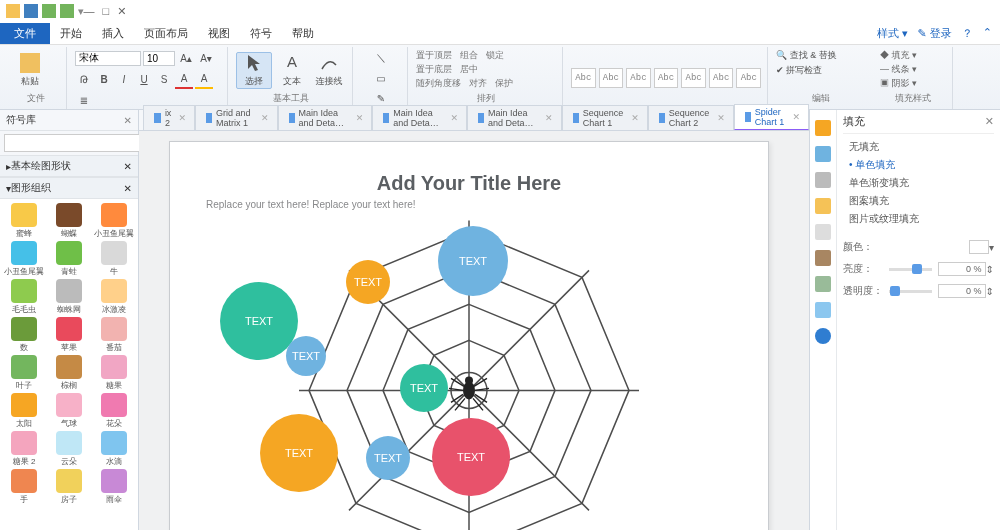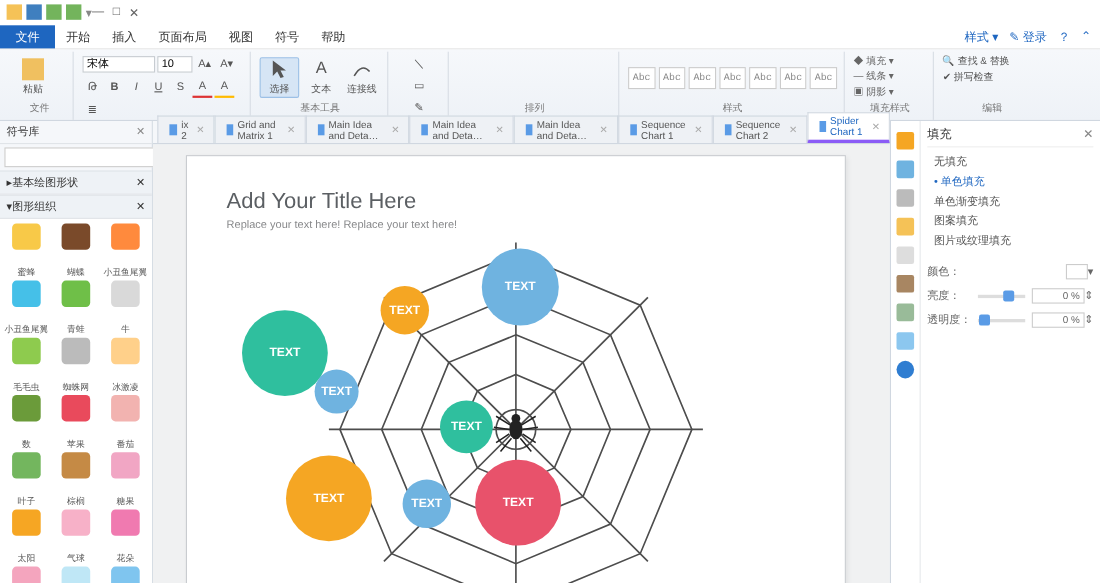--- a/index.html
+++ b/index.html
@@ -126,21 +126,21 @@
 .shapes {
   padding: 4px 4px; overflow: auto; flex: 1; background: #fff;
 }
 .shape-row {
   display: flex; justify-content: space-between; margin-bottom: 2px;
 }
 .shape-cell {
   width: 40px; display: flex; flex-direction: column; align-items: center; gap: 1px;
 }
 .shape-cell .sicon { width: 26px; height: 24px; border-radius: 4px; }
-.shape-cell .slabel { font-size: 8px; color: #555; margin-top: 14px; }
+.shape-cell .slabel { font-size: 8px; color: #555; }
 
 
 .center {
   flex: 1;
   background: #f0f1f2;
   display: flex;
   flex-direction: column;
 }
 .tabbar {
   height: 20px;
@@ -153,51 +153,51 @@
 }
 .tab {
   padding: 2px 8px 2px 10px;
   font-size: 9px;
   color: #555;
   background: #eef1f5;
   border: 1px solid #d0d7e0;
   border-bottom: none;
   display: flex; align-items: center; gap: 4px;
 }
-.tab.active { background: #fff; color: #1e66c0; border-bottom: 3px solid #8b5cf6; }
+.tab.active { background: #fff; color: #1e66c0; border-bottom: 1px solid #8b5cf6; }
 .tab .tic { width: 10px; height: 10px; }
 .tab .close { color: #aaa; font-size: 9px; }
 .canvas-wrap {
   flex: 1;
   position: relative;
   padding-top: 10px;
   padding-left: 30px;
 }
 .doc {
   width: 600px;
   height: 420px;
   background: #fff;
   border: 1px solid #c9ccd0;
   box-shadow: 2px 2px 5px rgba(0,0,0,.08);
   position: relative;
   padding: 30px 36px;
   box-sizing: border-box;
 }
-.doc h2 { margin: 0; font-size: 20px; color: #5b5f63; font-weight: 400;}
+.doc h2 { margin: 0; font-size: 20px; color: #5b5f63; font-weight: 700; text-align: center;}
 .doc p { margin: 4px 0 0 0; font-size: 10px; color: #88898b;}
 .spider {
   position: absolute;
   left: 50%; top: 56%;
   transform: translate(-50%,-46%);
 }
 .node {
   position: absolute;
   border-radius: 50%;
   display: flex; align-items: center; justify-content: center;
-  color: #fff; font-size: 11px; font-weight: 700;
+  color: #fff; font-size: 11px; font-weight: 400;
 }
 
 
 .rightpanel {
   width: 190px;
   border-left: 1px solid #d0d7e0;
   background: #fff;
   display: flex;
 }
 .rtools {
@@ -321,51 +321,66 @@
   <div class="rgroup" style="width:40px">
     <div class="rgrow" style="flex-direction:column;gap:2px">
       <span class="btn-sm">＼</span>
       <span class="btn-sm">▭</span>
       <span class="btn-sm">✎</span>
     </div>
     <div class="rlabel">&nbsp;</div>
   </div>
 
   <div class="rgroup" style="width:140px">
+    <div class="rgrow" style="flex-direction:column;gap:1px;align-items:flex-start;font-size:9px;color:#777">
+      <div style="display:flex;gap:8px">
+        <span>置于顶层</span>
+        <span>组合</span>
+        <span>锁定</span>
+      </div>
+      <div style="display:flex;gap:8px">
+        <span>置于底层</span>
+        <span>居中</span>
+      </div>
+      <div style="display:flex;gap:8px">
+        <span>随列角度移</span>
+        <span>对齐</span>
+        <span>保护</span>
+      </div>
+    </div>
     <div class="rlabel">排列</div>
   </div>
 
   <div class="rgroup" style="width:190px">
     <div class="rgrow" style="gap:3px">
       <div class="style-box">Abc</div>
       <div class="style-box">Abc</div>
       <div class="style-box">Abc</div>
       <div class="style-box">Abc</div>
       <div class="style-box">Abc</div>
       <div class="style-box">Abc</div>
       <div class="style-box">Abc</div>
     </div>
-    <div class="rlabel">样式</div>
+  </div>
+
+  <div class="rgroup" style="width:90px;border-right:none">
+    <div class="rgrow" style="flex-direction:column;gap:2px;align-items:flex-start;font-size:9px;color:#555">
+      <span>🔍 <span>查找 &amp; 替换</span></span>
+      <span>✔ <span>拼写检查</span></span>
+    </div>
+    <div class="rlabel">编辑</div>
   </div>
 
   <div class="rgroup" style="width:66px">
     <div class="rgrow" style="flex-direction:column;gap:1px;align-items:flex-start;font-size:9px;color:#666">
       <span>◆ <span>填充</span> ▾</span>
       <span>— <span>线条</span> ▾</span>
       <span>▣ <span>阴影</span> ▾</span>
     </div>
     <div class="rlabel">填充样式</div>
-  </div>
-
-  <div class="rgroup" style="width:90px;border-right:none">
-    <div class="rgrow" style="flex-direction:column;gap:2px;align-items:flex-start;font-size:9px;color:#555">
-      <span>🔍 <span>查找 &amp; 替换</span></span>
-      <span>✔ <span>拼写检查</span></span>
-    </div>
-    <div class="rlabel">编辑</div>
   </div>
 </div>
 
 <div class="workarea">
 
   <div class="leftpanel">
     <div class="panel-head">
       <span>符号库</span>
       <span class="x">✕</span>
     </div>

